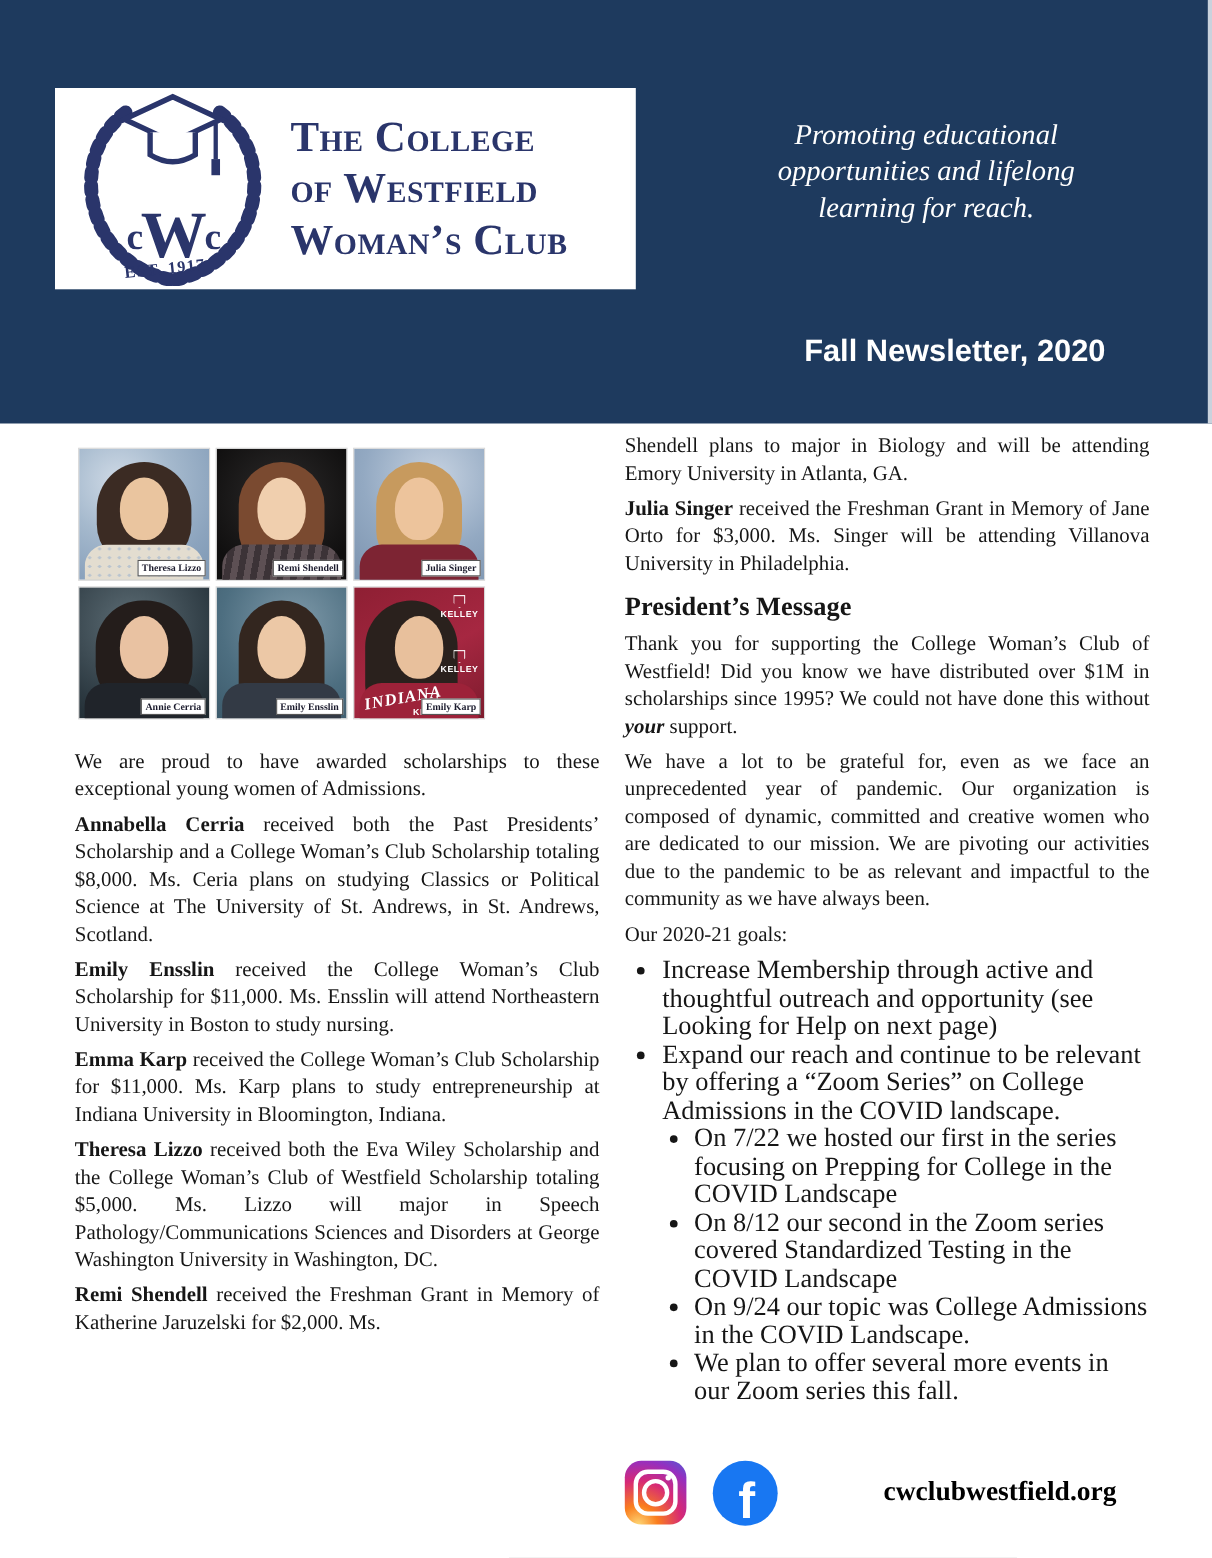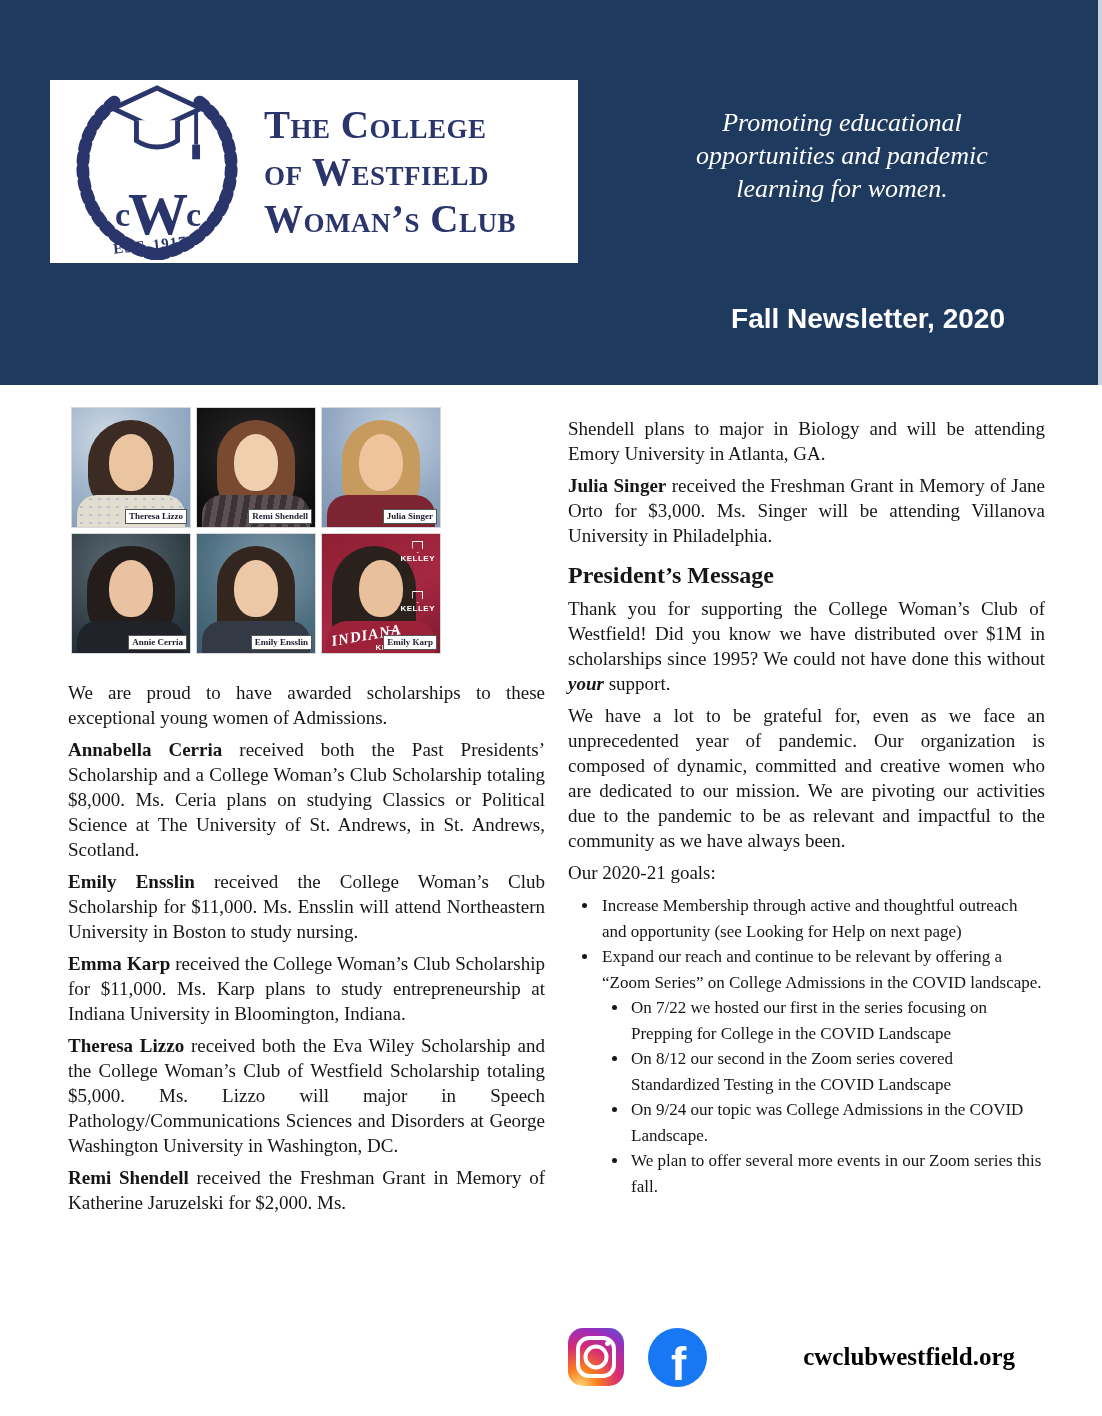--- a/index.html
+++ b/index.html
@@ -73,24 +73,24 @@
   .p5 { background:radial-gradient(circle at 60% 28%, #7f9aaa 0%, #4d6e80 60%, #3c5a6b 100%); --hair:#33261f; --skin:#ecc8a6; --shirt:#333a45; }
   .p5 .hair { height:104px; border-radius:40px 40px 22px 22px; }
   .p6 { background:linear-gradient(150deg, #8e1f33 0%, #a62741 55%, #7d1b2d 100%); --hair:#2a211d; --skin:#e8c09c; --shirt:#9d2239; }
   .p6 .hair { width:84px; height:106px; border-radius:44px 44px 26px 30px; left:44%; }
   .kelley { position:absolute; right:5px; color:#fff; font-family:"Liberation Sans", sans-serif; font-weight:bold; font-size:8px; letter-spacing:0.5px; text-align:left; z-index:2; }
   .kelley::before { content:""; display:block; width:9px; height:10px; margin:0 auto 1px; border:1px solid #fff; clip-path:polygon(0 0, 100% 0, 100% 60%, 50% 100%, 0 60%); }
   .k-top { top:7px; } .k-mid { top:57px; } .k-bot { bottom:1px; right:30px; }
   .shirt-text { position:absolute; left:4px; top:6px; color:#fff; font-weight:bold; font-style:italic; font-size:15px; transform:rotate(-10deg); letter-spacing:1px; }
 
   
-  .col.right { padding-top:31px; }
+  .col.right { padding-top:8px; }
   h2.pm { font-size:24px; font-weight:bold; margin:14px 0 7px; }
   .goals { font-size:19px; line-height:25px; margin-bottom:0; }
-  ul.l1 { list-style:disc; margin:8px 0 0; padding-left:31px; font-size:17px; line-height:25.5px; }
+  ul.l1 { list-style:disc; margin:8px 0 0; padding-left:31px; font-size:24px; line-height:25.5px; }
   ul.l1>li { padding-left:3px; }
   ul.l2 { list-style:disc; margin:0; padding-left:27px; }
   ul.l2>li { padding-left:2px; }
 
   
   .footer { position:absolute; top:1324px; left:568px; width:477px; height:66px; display:flex; align-items:center; }
   .ig {
     position:relative; width:56px; height:58px; border-radius:15px; flex:none;
     background:radial-gradient(circle at 22% 100%, #fdd675 0%, #fa7e1e 24%, #d62976 55%, #962fbf 80%, #4f5bd5 100%);
   }
@@ -126,22 +126,22 @@
         <div class="est">EST. 1917</div>
       </div>
       <div class="club-name">
         <div>The College</div>
         <div>of Westfield</div>
         <div>Woman’s Club</div>
       </div>
     </div>
     <div class="tagline">
       <div>Promoting educational</div>
-      <div>opportunities and pandemic</div>
-      <div>learning for women.</div>
+      <div>opportunities and lifelong</div>
+      <div>learning for reach.</div>
     </div>
     <div class="issue">Fall Newsletter, 2020</div>
     <div class="edge-strip"></div>
   </header>
 
   <main class="columns">
 
     <section class="col left">
       <div class="photo-grid">
         <figure class="photo p1">

